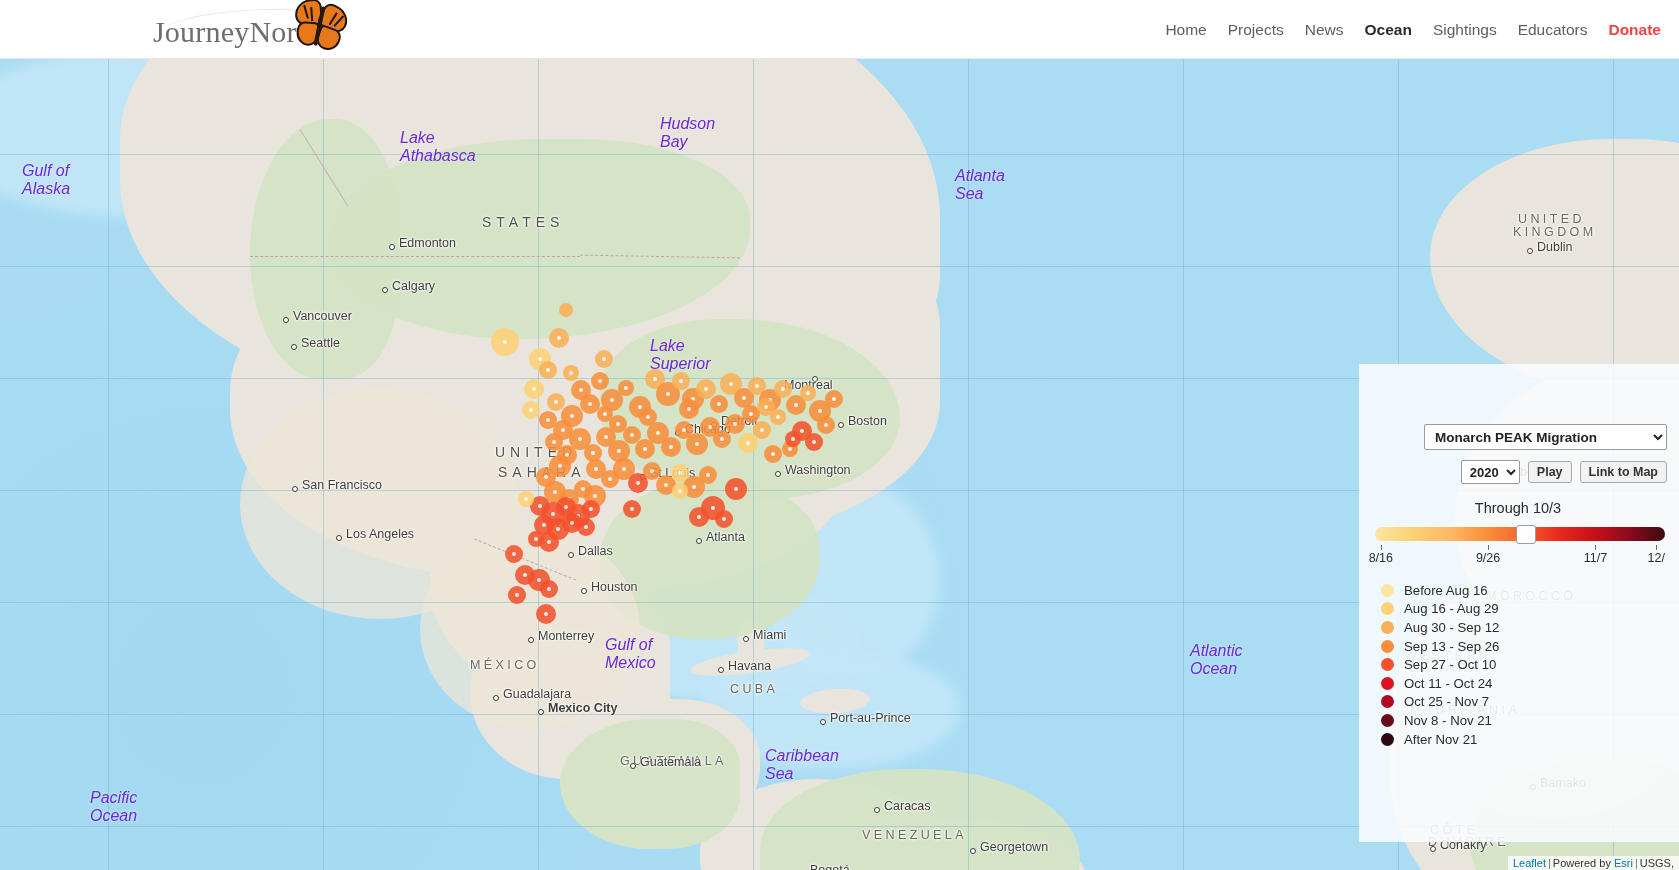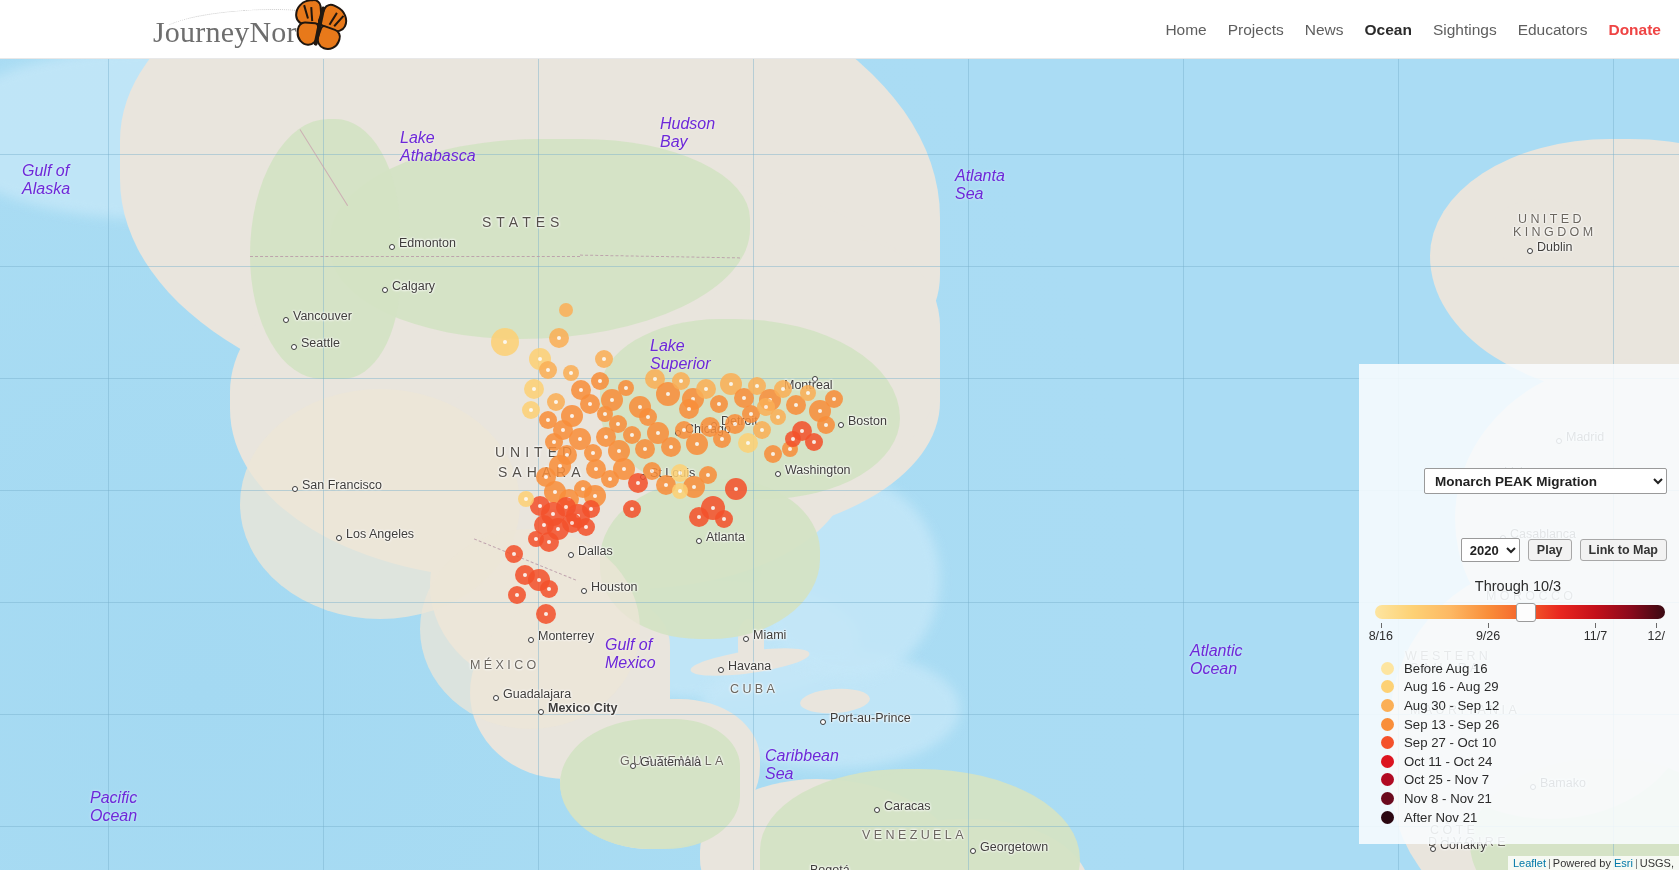--- a/index.html
+++ b/index.html
@@ -161,21 +161,21 @@
   .sighting.small::after { display: none; }
 
   
   #panel {
     position: absolute; right: 0; top: 305px;
     width: 320px; min-height: 478px;
     background: rgba(248,252,254,.88);
     z-index: 40; padding: 60px 12px 18px 14px;
   }
   .panel-row { display: flex; justify-content: flex-end;
-    align-items: center; gap: 8px; margin-bottom: 10px; margin-top: 44px; }
+    align-items: center; gap: 8px; margin-bottom: 10px; }
   #project-select {
     width: 243px; height: 26px;
     font-family: "Liberation Sans", sans-serif;
     font-size: 13.5px; font-weight: bold; color: #222;
     background: #fff; border: 1px solid #9a9a9a; border-radius: 2px;
     padding: 0 6px;
   }
   #year-select {
     height: 24px; font-size: 13px; font-weight: bold; color: #222;
     background: #fff; border: 1px solid #9a9a9a; border-radius: 2px;

